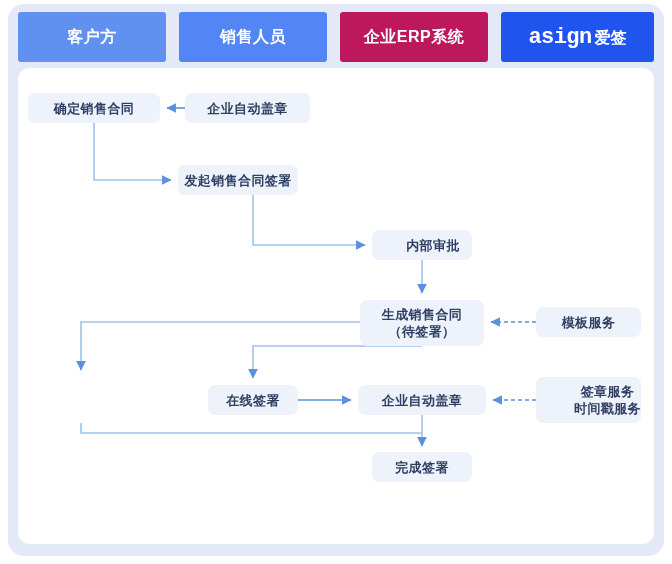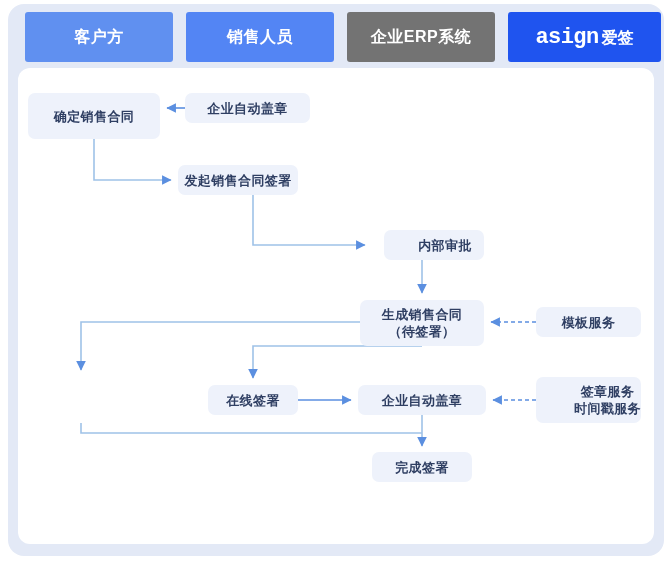--- a/index.html
+++ b/index.html
@@ -21,25 +21,24 @@
   }
 
   
   .tabs{position:absolute;left:18px;top:12px;width:636px;height:50px;}
   .tab{
     position:absolute;top:0;height:50px;
     border-radius:3px;
     display:flex;align-items:center;justify-content:center;
     color:#ffffff;font-size:16px;font-weight:700;letter-spacing:.5px;
     box-sizing:border-box;
-    margin-left:7px;
   }
   .tab-1{left:0px;width:148px;background:#6090f0;}
   .tab-2{left:161px;width:148px;background:#5385f4;}
-  .tab-3{left:322px;width:148px;background:#737373;}
+  .tab-3{left:322px;width:148px;background:#be185d;}
   .tab-4{left:483px;width:153px;background:#1f54ef;}
 
   .logo-wrap{display:flex;align-items:baseline;gap:3px;}
   .logo-word{
     font-family:Liberation Mono, monospace;
     font-size:22px;font-weight:600;letter-spacing:-0.6px;color:#fff;
   }
   .logo-cn{font-size:16px;font-weight:700;color:#fff;letter-spacing:0px;}
 
   
@@ -52,24 +51,24 @@
     display:flex;align-items:center;justify-content:center;
     text-align:center;
     color:#2f3f63;
     font-size:13px;font-weight:700;
     line-height:17px;
     box-sizing:border-box;
     letter-spacing:.4px;
   }
 
   
-  .n-confirm   {left:28px;  top:93px;  width:132px;height:46px;}
+  .n-confirm   {left:28px;  top:93px;  width:132px;height:30px;}
   .n-draft     {left:185px; top:93px;  width:125px;height:30px;}
   .n-initiate  {left:178px; top:165px; width:120px;height:30px;}
-  .n-internal  {left:384px; top:230px; width:100px;height:30px;padding-left:22px;}
+  .n-internal  {left:372px; top:230px; width:100px;height:30px;padding-left:22px;}
   .n-generate  {left:360px; top:300px; width:124px;height:46px;}
   .n-rep       {left:28px;  top:377px; width:105px;height:46px;}
   .n-online    {left:208px; top:385px; width:90px;height:30px;}
   .n-autoseal  {left:358px; top:385px; width:128px;height:30px;}
   .n-done      {left:372px; top:452px; width:100px;height:30px;}
   .n-template  {left:536px; top:307px; width:105px;height:30px;}
   .n-sealsvc   {left:536px; top:377px; width:105px;height:46px;justify-content:flex-end;}
 </style>
 </head>
 <body>

